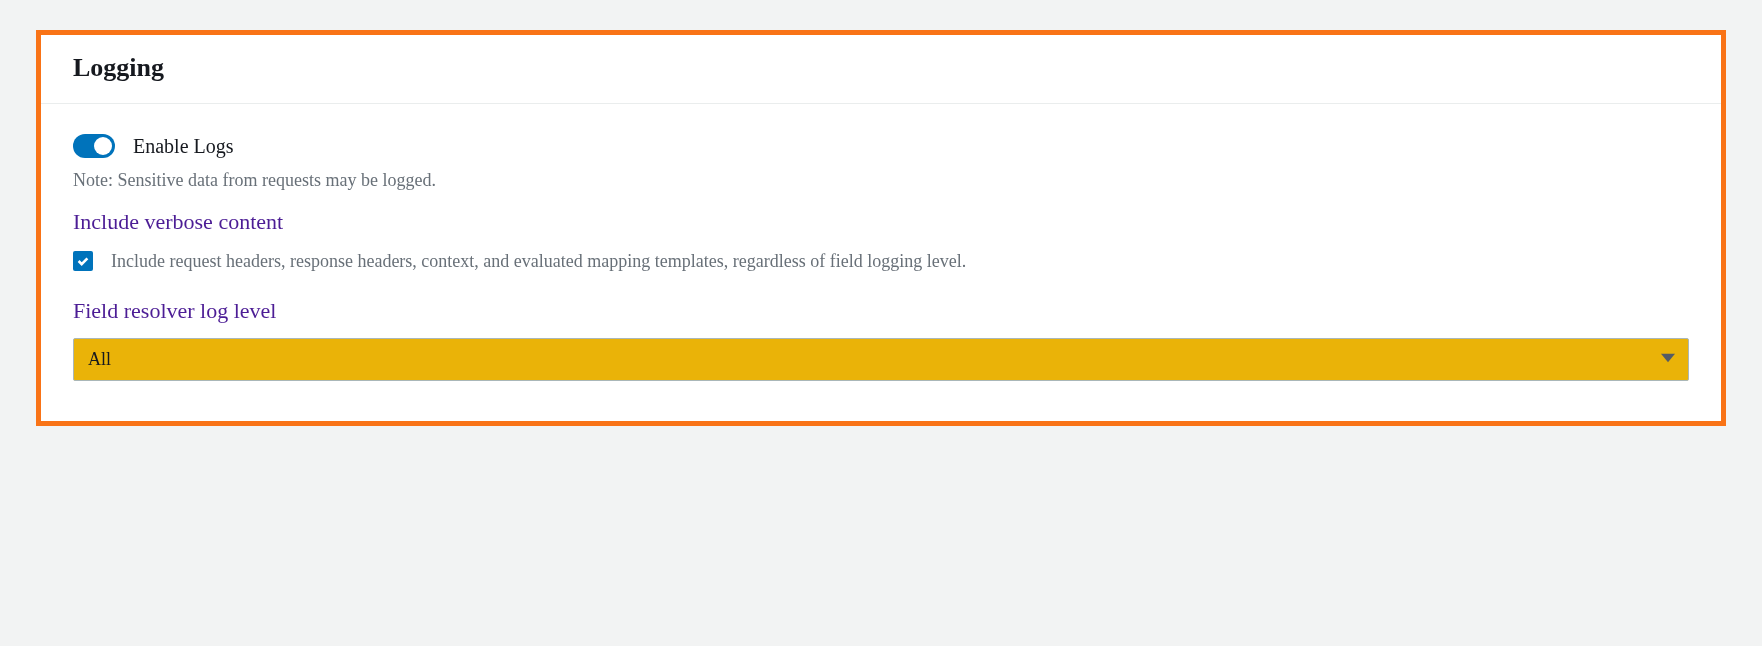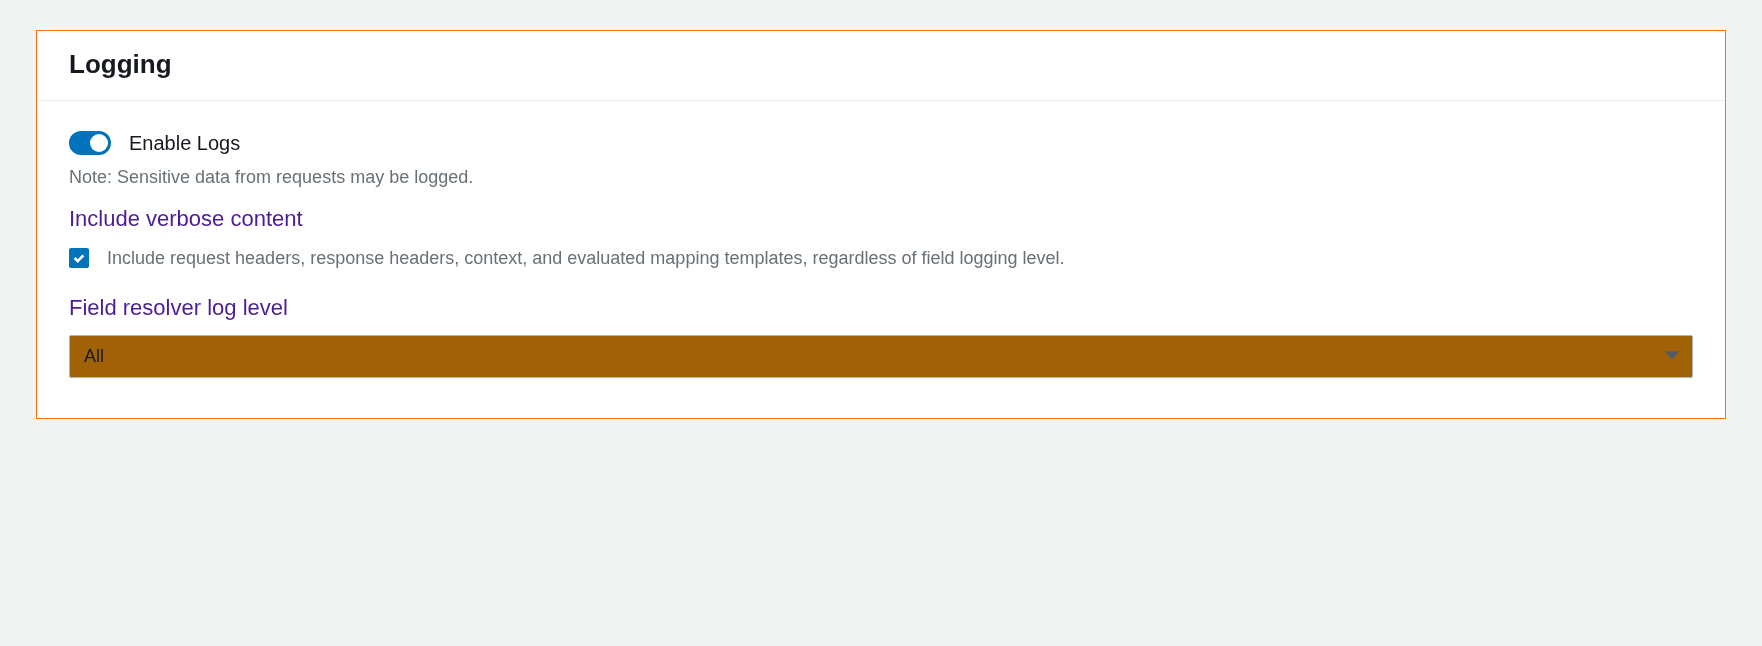--- a/index.html
+++ b/index.html
@@ -11,21 +11,22 @@
       font-family: "Amazon Ember", "Helvetica Neue", Arial, sans-serif;
       background: #f2f3f3;
       color: #16191f;
       font-size: 14px;
     }
     .page-wrapper {
       padding: 30px 36px 0 36px;
     }
     .panel {
       background: #ffffff;
-      border: 1px solid #f97316;
+      border: 5px solid #f97316;
+      font-family: Liberation Serif, serif;
     }
     .panel-header {
       padding: 18px 32px 20px 32px;
       border-bottom: 1px solid #eaeded;
     }
     .panel-title {
       font-size: 26px;
       font-weight: 700;
       color: #16191f;
     }
@@ -110,21 +111,21 @@
       position: relative;
       width: 100%;
     }
     .select-box {
       width: 100%;
       border: 1px solid #aab7b8;
       border-radius: 2px;
       padding: 10px 40px 10px 14px;
       font-size: 18px;
       color: #16191f;
-      background: #a16207;
+      background: #eab308;
       cursor: pointer;
       appearance: none;
       display: flex;
       align-items: center;
       justify-content: space-between;
     }
     .select-caret {
       position: absolute;
       right: 14px;
       top: 50%;

